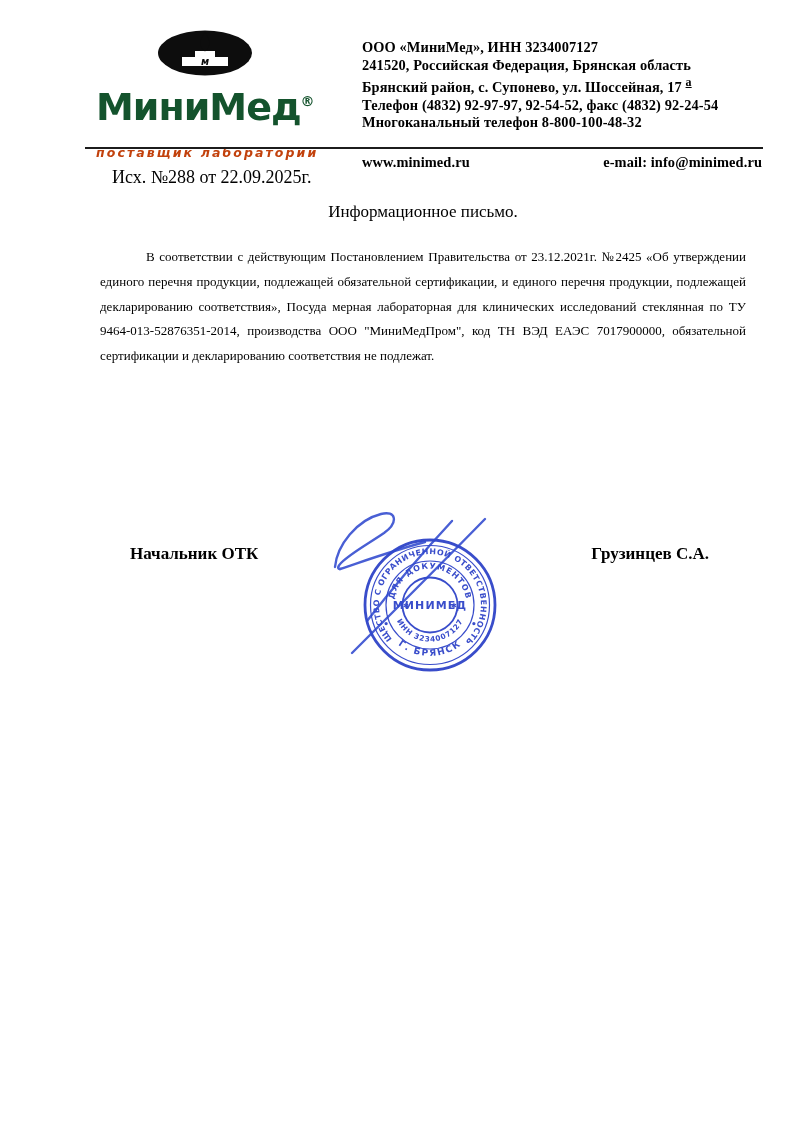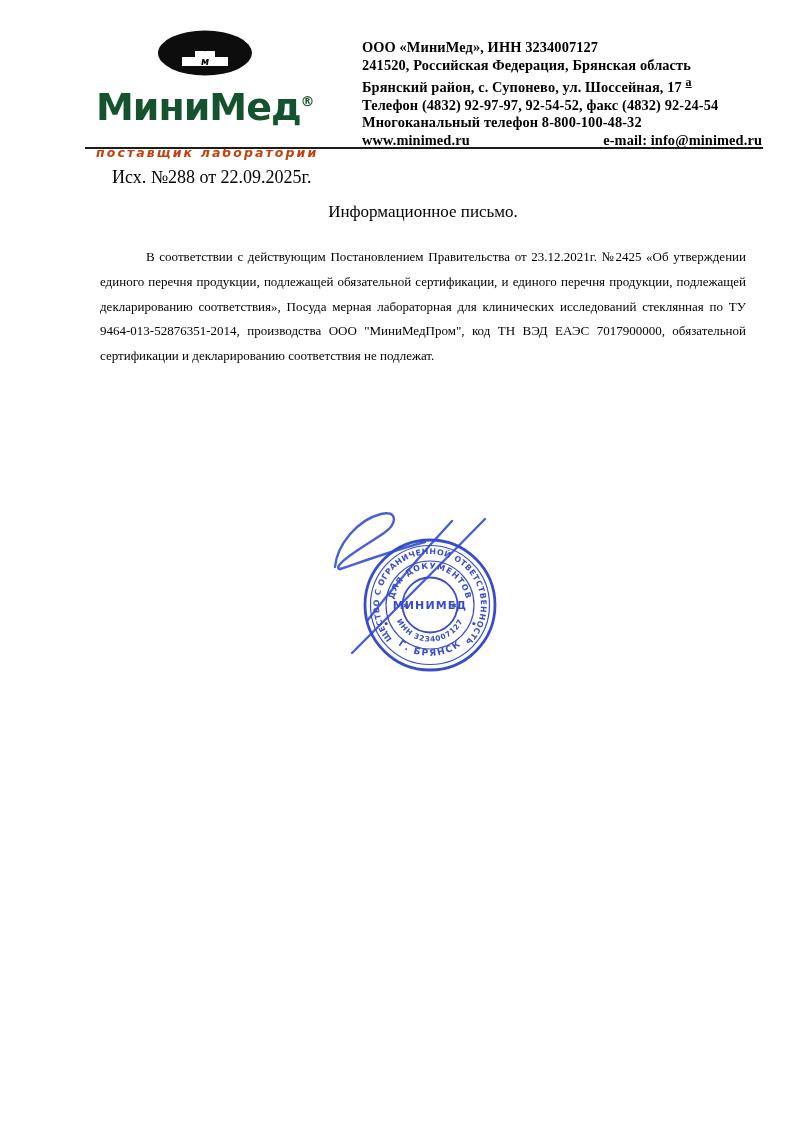--- a/index.html
+++ b/index.html
@@ -27,21 +27,21 @@
     font-weight:bold;font-style:italic;
     font-size:12.5px;letter-spacing:2.1px;
     color:#c2410c;margin-top:19px;white-space:nowrap;
   }
   .company-info{
     position:absolute;left:362px;top:39px;width:400px;
     font-weight:bold;font-size:14.4px;line-height:17.6px;
     letter-spacing:0.1px;
   }
   .addr-letter{text-decoration:underline;}
-  .info-webrow{display:flex;justify-content:space-between;}
+  .info-webrow{display:flex;justify-content:space-between;margin-top:22px;}
   .rule{position:absolute;left:85px;top:147px;width:678px;height:0;
         border-top:2px solid #1c1c1c;}
   
   .ref-line{position:absolute;left:112px;top:167px;font-size:18px;}
   .letter-title{position:absolute;left:100px;top:202px;width:646px;
                 text-align:center;font-size:17px;}
   .body-par{
     position:absolute;left:100px;top:245px;width:646px;
     font-size:13px;line-height:24.8px;
     text-align:justify;text-indent:46px;
@@ -87,20 +87,24 @@
   </div>
 
   <div class="rule"></div>
 
   <div class="ref-line">Исх. №288 от 22.09.2025г.</div>
 
   <div class="letter-title">Информационное письмо.</div>
 
   <div class="body-par">В соответствии с действующим Постановлением Правительства от 23.12.2021г. №2425 «Об утверждении единого перечня продукции, подлежащей обязательной сертификации, и единого перечня продукции, подлежащей декларированию соответствия», Посуда мерная лабораторная для клинических исследований стеклянная по ТУ 9464-013-52876351-2014, производства ООО "МиниМедПром", код ТН ВЭД ЕАЭС 7017900000, обязательной сертификации и декларированию соответствия не подлежат.</div>
 
+  <div class="sig-row">
+    <span>Начальник ОТК</span>
+    <span>Грузинцев С.А.</span>
+  </div>
 
   <div class="stamp-zone">
 
     <svg class="stamp-svg" width="140" height="140" viewBox="-70 -70 140 140" aria-hidden="true">
       <defs>
         <path id="arc-outer-top" d="M -36 36 A 50.9 50.9 0 1 1 36 36" fill="none"></path>
         <path id="arc-outer-bottom" d="M -36 36 A 50.9 50.9 0 0 0 36 36" fill="none"></path>
         <path id="arc-mid-top" d="M -34 13 A 36.4 36.4 0 1 1 34 13" fill="none"></path>
         <path id="arc-mid-bottom" d="M -33 16 A 36.7 36.7 0 0 0 33 16" fill="none"></path>
       </defs>

